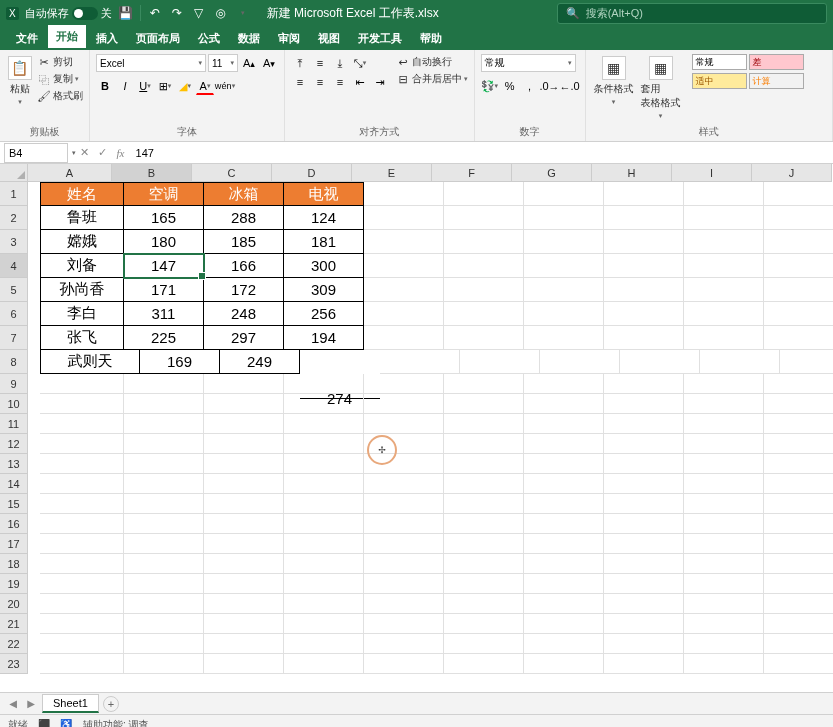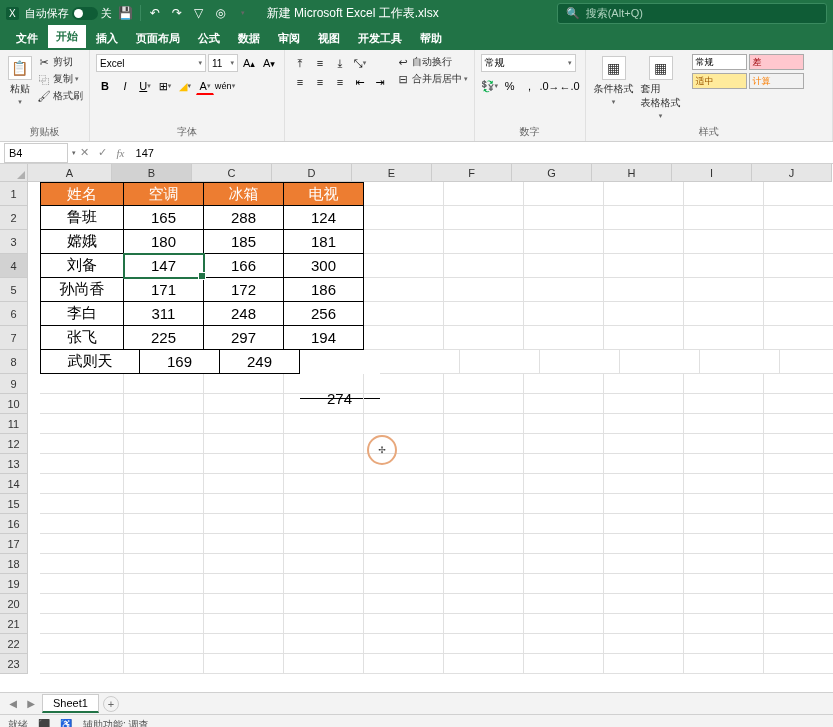--- a/index.html
+++ b/index.html
@@ -200,20 +200,21 @@
             <span class="sicon">↩</span>
             <span>自动换行</span>
           </div>
         <div class="smallrow">
             <span class="sicon">⊟</span>
             <span>合并后居中</span>
             <span class="dd">▾</span>
           </div>
       </div>
     </div>
+    <div class="rgroup-label">对齐方式</div>
   </div>
 
   <div class="rgroup">
     <div class="rcontent col">
       <div class="numfmt-sel">
           <span>常规</span>
           <span class="dd">▾</span>
         </div>
       <div class="styrow" style="margin-top:4px">
         <div class="stybtn">💱<span class="dd">▾</span></div>
@@ -348,21 +349,21 @@
         <div class="cell" style="width: 80px;"></div>
         <div class="cell" style="width: 80px;"></div>
         <div class="cell" style="width: 80px;"></div>
         <div class="cell" style="width: 80px;"></div>
         <div class="cell" style="width: 80px;"></div>
       </div>
       <div class="row">
         <div class="cell data" style="width: 84px;">孙尚香</div>
         <div class="cell data" style="width: 80px;">171</div>
         <div class="cell data" style="width: 80px;">172</div>
-        <div class="cell data" style="width: 80px;">186</div>
+        <div class="cell data" style="width: 80px;">309</div>
         <div class="cell" style="width: 80px;"></div>
         <div class="cell" style="width: 80px;"></div>
         <div class="cell" style="width: 80px;"></div>
         <div class="cell" style="width: 80px;"></div>
         <div class="cell" style="width: 80px;"></div>
         <div class="cell" style="width: 80px;"></div>
       </div>
       <div class="row">
         <div class="cell data" style="width: 84px;">李白</div>
         <div class="cell data" style="width: 80px;">311</div>

